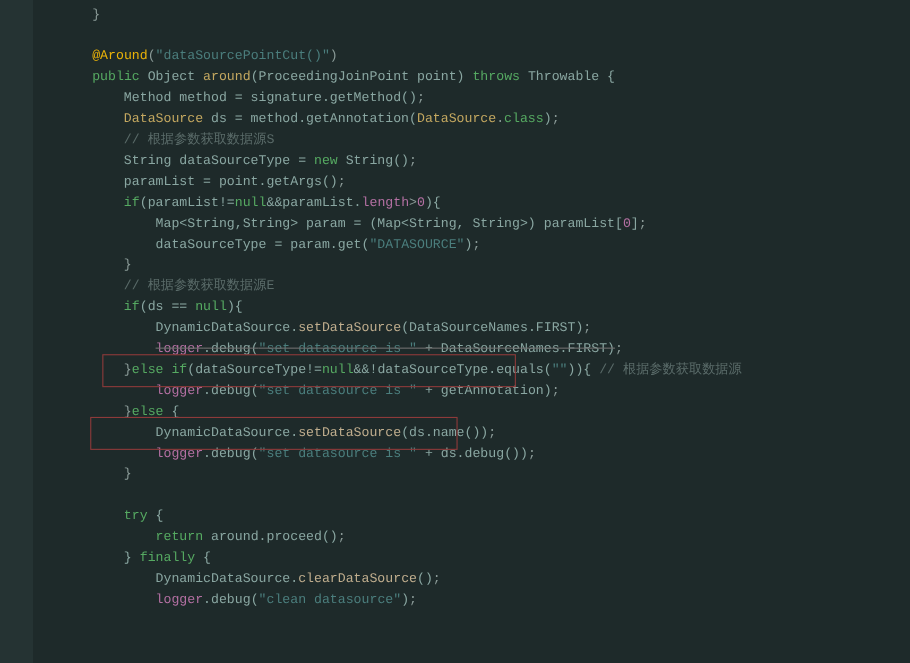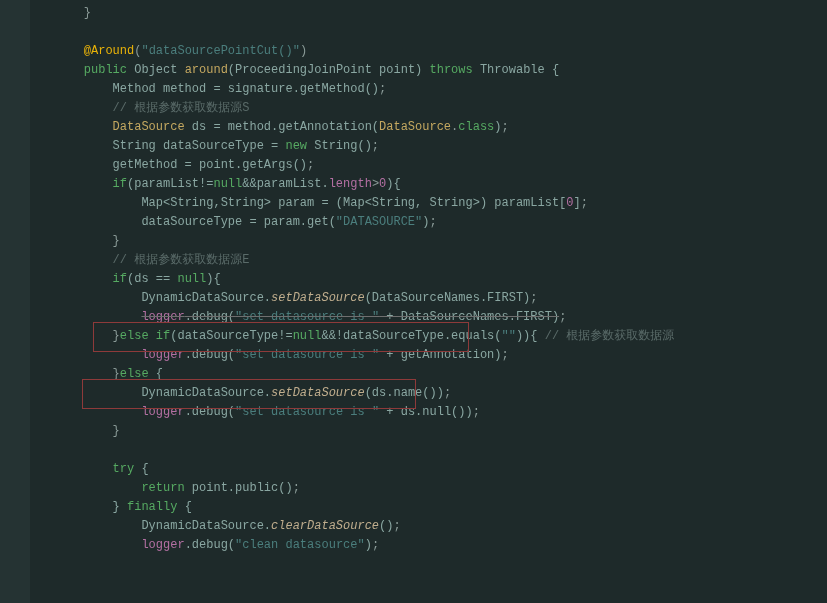--- a/index.html
+++ b/index.html
@@ -5,57 +5,57 @@
   html,body{margin:0;padding:0;background:#1e2a2a;width:827px;height:603px;overflow:hidden;font-family:"Courier New",Consolas,monospace;font-size:12px;line-height:19px;color:#8aa7a2}
   .editor{position:absolute;left:55px;top:0;width:760px;padding-top:4px}
   .line{white-space:pre}
   .pun{color:#8a9a97}
   .kw{color:#56aa62}
   .anno{color:#eab308}
   .str{color:#4b7e7d}
   .type{color:#c4a860}
   .num{color:#b470a3}
   .comm{color:#5a6b69}
-  .fn{color:#c0ae8e;font-style:italic}
+  .fn{color:#c0ae8e;}
   .ident{color:#8aa7a2}
   .warn{text-decoration-line:line-through;text-decoration-color:#6f6f6f}
   .box1{position:absolute;border:1px solid #8e3a3a;pointer-events:none}
   .gutter{position:absolute;left:0;top:0;width:30px;height:603px;background:#253333}
 </style>
 </head>
 <body>
 
 <div class="gutter"></div>
 
 <div class="editor">
 <div class="line"><span class="pun">    </span><span class="pun">}</span></div>
 <div class="line"> </div>
 <div class="line"><span>    </span><span class="anno">@Around</span><span class="pun">(</span><span class="str">"dataSourcePointCut()"</span><span class="pun">)</span></div>
 <div class="line"><span>    </span><span class="kw">public</span><span class="ident"> Object </span><span class="type">around</span><span class="ident">(ProceedingJoinPoint point) </span><span class="kw">throws</span><span class="ident"> Throwable {</span></div>
 <div class="line"><span>        </span><span class="ident">Method method = signature.getMethod()</span><span class="pun">;</span></div>
+<div class="line"><span>        </span><span class="type">DataSource</span><span class="ident"> ds = method.getAnnotation(</span><span class="type">DataSource</span><span class="pun">.</span><span class="kw">class</span><span class="ident">)</span><span class="pun">;</span></div>
 <div class="line"><span>        </span><span class="comm">// 根据参数获取数据源S</span></div>
-<div class="line"><span>        </span><span class="type">DataSource</span><span class="ident"> ds = method.getAnnotation(</span><span class="type">DataSource</span><span class="pun">.</span><span class="kw">class</span><span class="ident">)</span><span class="pun">;</span></div>
 <div class="line"><span>        </span><span class="ident">String dataSourceType = </span><span class="kw">new</span><span class="ident"> String()</span><span class="pun">;</span></div>
-<div class="line"><span>        </span><span class="ident">getMethod = point.getArgs()</span><span class="pun">;</span></div>
+<div class="line"><span>        </span><span class="ident">paramList = point.getArgs()</span><span class="pun">;</span></div>
 <div class="line"><span>        </span><span class="kw">if</span><span class="ident">(paramList!=</span><span class="kw">null</span><span class="ident">&amp;&amp;paramList.</span><span class="num">length</span><span class="pun">&gt;</span><span class="num">0</span><span class="ident">){</span></div>
 <div class="line"><span>            </span><span class="ident">Map&lt;String,String&gt; param = (Map&lt;String, String&gt;) paramList[</span><span class="num">0</span><span class="ident">]</span><span class="pun">;</span></div>
 <div class="line"><span>            </span><span class="ident">dataSourceType = param.get(</span><span class="str">"DATASOURCE"</span><span class="ident">)</span><span class="pun">;</span></div>
 <div class="line"><span>        </span><span class="pun">}</span></div>
 <div class="line"><span>        </span><span class="comm">// 根据参数获取数据源E</span></div>
 <div class="line"><span>        </span><span class="kw">if</span><span class="ident">(ds == </span><span class="kw">null</span><span class="ident">){</span></div>
 <div class="line"><span>            </span><span class="ident">DynamicDataSource.</span><span class="fn">setDataSource</span><span class="ident">(DataSourceNames.FIRST)</span><span class="pun">;</span></div>
 <div class="line"><span>            </span><span class="warn"><span class="num">logger</span><span class="ident">.debug(</span><span class="str">"set datasource is "</span><span class="ident"> + DataSourceNames.FIRST)</span></span><span class="pun">;</span></div>
 <div class="line"><span>        </span><span class="pun">}</span><span class="kw">else if</span><span class="ident">(dataSourceType!=</span><span class="kw">null</span><span class="ident">&amp;&amp;!dataSourceType.equals(</span><span class="str">""</span><span class="ident">)){ </span><span class="comm">// 根据参数获取数据源</span></div>
 <div class="line"><span>            </span><span class="num">logger</span><span class="ident">.debug(</span><span class="str">"set datasource is "</span><span class="ident"> + getAnnotation)</span><span class="pun">;</span></div>
 <div class="line"><span>        </span><span class="pun">}</span><span class="kw">else</span><span class="ident"> {</span></div>
 <div class="line"><span>            </span><span class="ident">DynamicDataSource.</span><span class="fn">setDataSource</span><span class="ident">(ds.name())</span><span class="pun">;</span></div>
-<div class="line"><span>            </span><span class="num">logger</span><span class="ident">.debug(</span><span class="str">"set datasource is "</span><span class="ident"> + ds.null())</span><span class="pun">;</span></div>
+<div class="line"><span>            </span><span class="num">logger</span><span class="ident">.debug(</span><span class="str">"set datasource is "</span><span class="ident"> + ds.debug())</span><span class="pun">;</span></div>
 <div class="line"><span>        </span><span class="pun">}</span></div>
 <div class="line"> </div>
 <div class="line"><span>        </span><span class="kw">try</span><span class="ident"> {</span></div>
-<div class="line"><span>            </span><span class="kw">return</span><span class="ident"> point.public()</span><span class="pun">;</span></div>
+<div class="line"><span>            </span><span class="kw">return</span><span class="ident"> around.proceed()</span><span class="pun">;</span></div>
 <div class="line"><span>        </span><span class="ident">} </span><span class="kw">finally</span><span class="ident"> {</span></div>
 <div class="line"><span>            </span><span class="ident">DynamicDataSource.</span><span class="fn">clearDataSource</span><span class="ident">()</span><span class="pun">;</span></div>
 <div class="line"><span>            </span><span class="num">logger</span><span class="ident">.debug(</span><span class="str">"clean datasource"</span><span class="ident">)</span><span class="pun">;</span></div>
 </div>
 
 <div class="box1" style="left:93px;top:322px;width:374px;height:28px"></div>
 <div class="box1" style="left:82px;top:379px;width:332px;height:28px"></div>
 
 </body></html>

